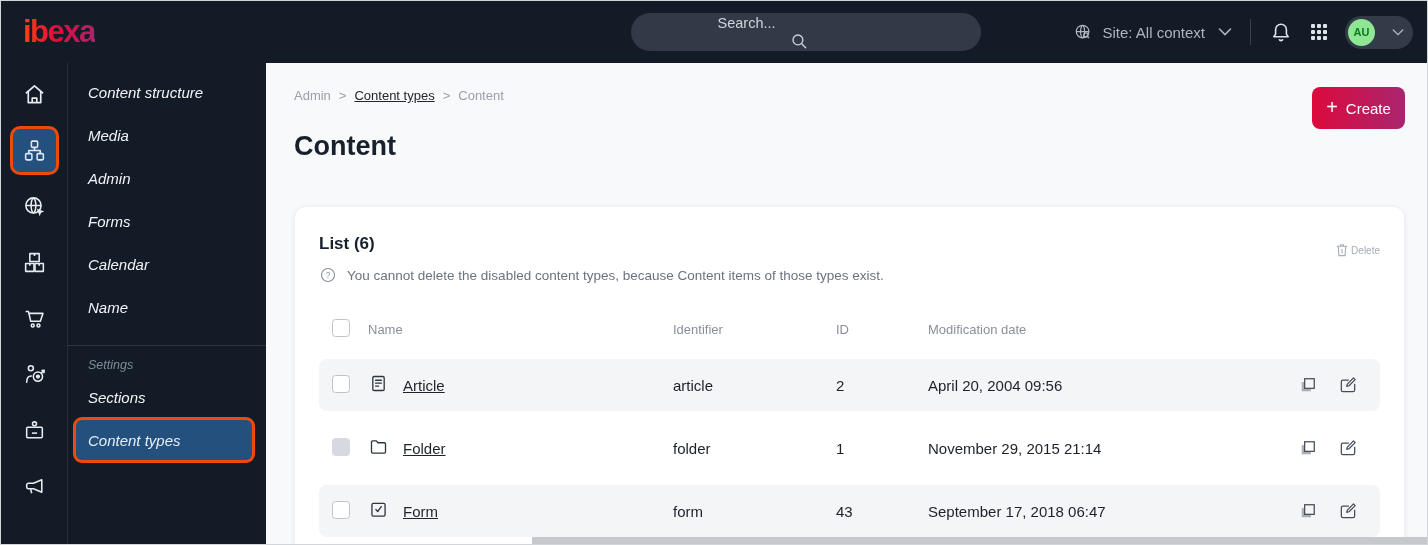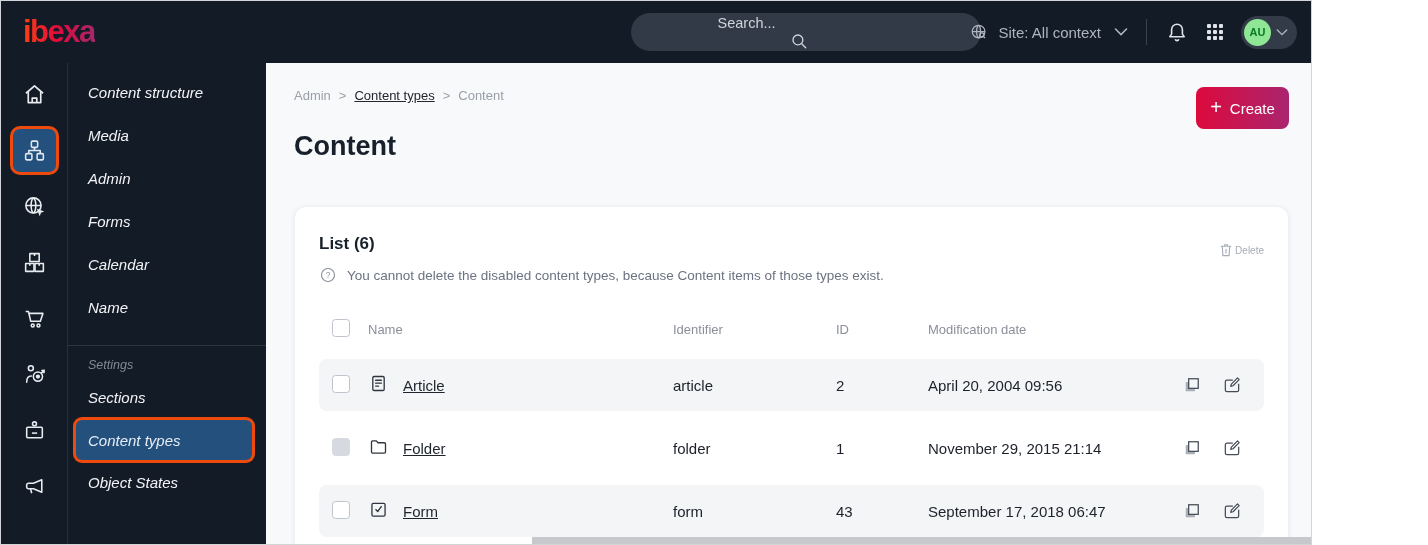--- a/index.html
+++ b/index.html
@@ -1,34 +1,34 @@
 <!DOCTYPE html>
 <html><head>
 <meta charset="utf-8">
 <style>
   * { margin:0; padding:0; box-sizing:border-box; }
   html,body { width:1428px; height:545px; overflow:hidden; }
   body { font-family:"Liberation Sans","DejaVu Sans",sans-serif; background:#fff; }
-  .screen { position:relative; width:1312px; height:545px; border:1px solid #d2d5da; background:#000000; overflow:hidden; }
+  .screen { position:relative; width:1428px; height:545px; border:1px solid #d2d5da; background:#000000; overflow:hidden; }
 
   
   .topbar { position:absolute; left:0; top:0; width:100%; height:62px; background:#131b26; z-index:5; }
   .logo { position:absolute; left:22px; top:13px; font-size:31px; font-weight:800; letter-spacing:-1.5px;
           background:linear-gradient(90deg,#ff4013 0%,#e00a3e 48%,#a4286a 100%);
           -webkit-background-clip:text; background-clip:text; color:transparent; }
   .search-wrap { position:absolute; left:630px; top:12px; width:350px; height:38px; background:#313a46; border-radius:19px; display:flex; align-items:center;flex-direction:column; }
   .search-wrap input { flex:1; background:transparent; border:none; outline:none; color:#e6e9ed; font-size:14.5px; padding:0 10px 0 20px; font-family:inherit; }
   .search-wrap input::placeholder { color:#cfd4db; opacity:1; }
   .search-icon { width:19px; height:19px; margin-right:14px; color:#cfd4db; flex:none; }
   .topbar-right { position:absolute; right:14px; top:0; height:62px; display:flex; align-items:center; gap:14px; }
   .site-context { display:flex; align-items:center; gap:9px; color:#aeb5bf; font-size:15px; cursor:pointer;justify-content:center; }
   .site-context .chev { width:14px; height:8px; margin-left:4px; color:#aeb5bf; }
   .tb-divider { width:1px; height:26px; background:#3a434e; margin:0 4px; }
   .tb-icon-btn { width:24px; height:24px; color:#dfe3e8; display:flex; align-items:center; justify-content:center; }
-  .avatar-pill { display:flex; align-items:center; gap:5px; background:#323b47; border-radius:17px; padding:3px 9px 3px 3px; }
+  .avatar-pill { display:flex; align-items:center; gap:17px; background:#323b47; border-radius:17px; padding:3px 9px 3px 3px; }
   .avatar-circle { width:27px; height:27px; border-radius:50%; background:#8fe796; color:#0a7a23; font-weight:bold; font-size:11px; display:flex; align-items:center; justify-content:center; }
   .avatar-pill .chev { width:12px; height:7px; color:#aeb5bf; }
 
   
   .rail { position:absolute; left:0; top:62px; bottom:0; width:67px; background:#131b26; border-right:1px solid rgba(255,255,255,.09); display:flex; flex-direction:column; align-items:center; padding-top:10px; gap:13px; z-index:4; }
   .rail-item { width:43px; height:43px; border-radius:7px; display:flex; align-items:center; justify-content:center; color:#e8ebef; flex:none; }
   .rail-item svg { width:25px; height:25px; }
   .rail-item.active { background:#24507d; box-shadow:0 0 0 3px #ee4a0d; color:#dfe7f1; }
 
   
@@ -214,23 +214,20 @@
         <span>Name</span>
       </div>
     <div class="settings-divider"></div>
     <div class="settings-label">Settings</div>
     <div class="menu-item">
         <span>Sections</span>
       </div>
     <div class="menu-item active">
         <span>Content types</span>
       </div>
-    <div class="menu-item">
-        <span>Object States</span>
-      </div>
   </div>
 
   <div class="main">
     <div class="breadcrumb">
       <span>Admin</span>
       <span>&gt;</span>
       <span class="bc-link">Content types</span>
       <span>&gt;</span>
       <span>Content</span>
     </div>

